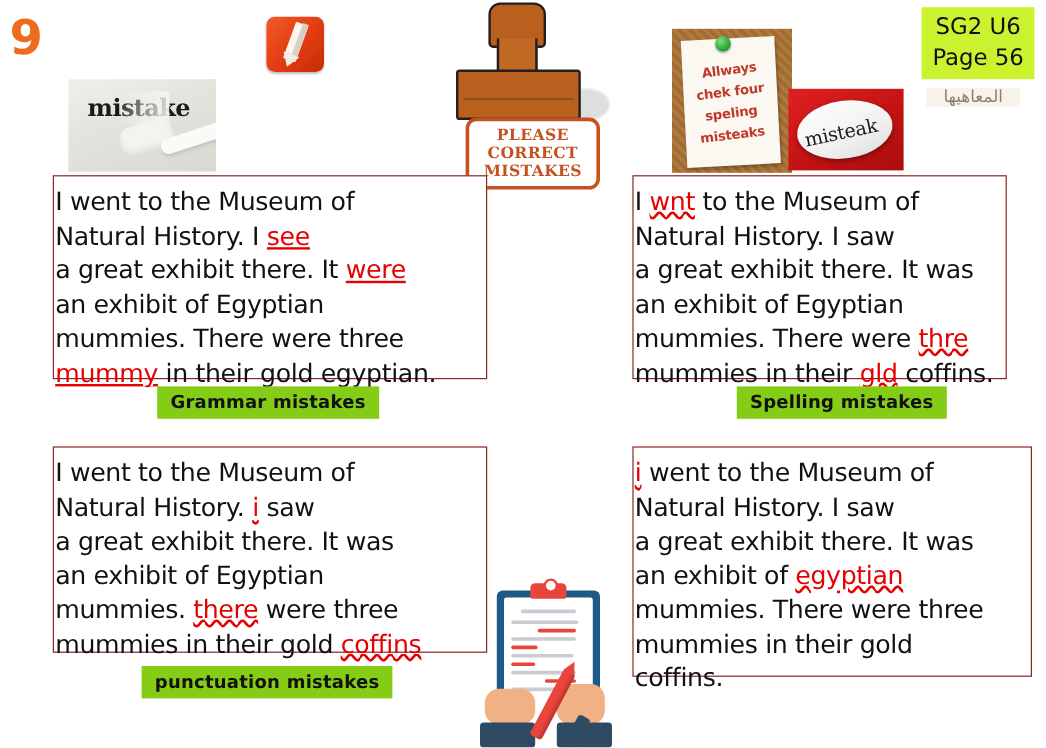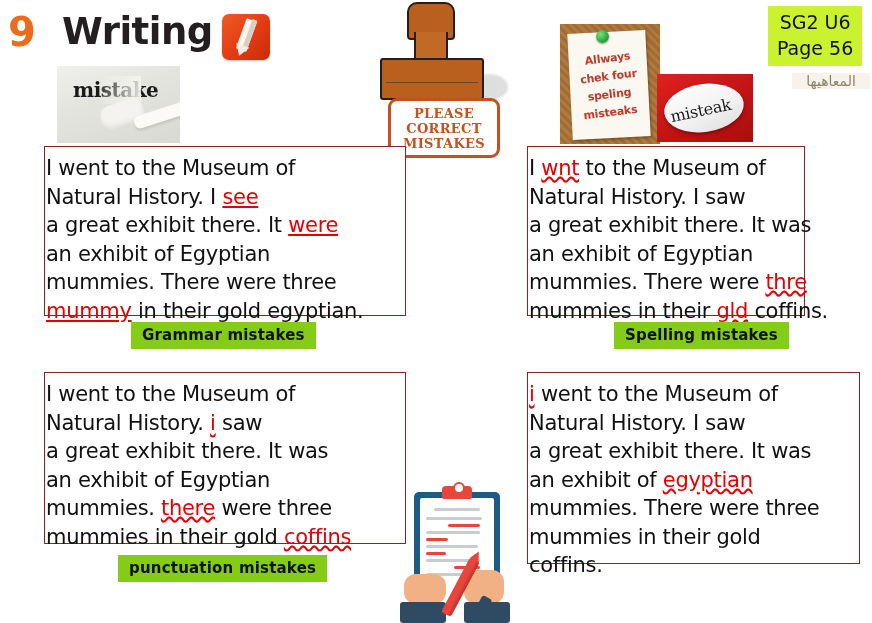--- a/index.html
+++ b/index.html
@@ -268,21 +268,20 @@
     position: absolute;
     left: 772px; top: 73px;
     width: 78px;
     text-align: center;
     font-family: "DejaVu Sans", sans-serif;
     font-size: 14px;
     color: #7a6a52;
     direction: rtl;
     background: #f6f2e8;
     opacity: 0.85;
-    margin-left: 20px;
   }
 
   
   .tbox {
     position: absolute;
     border: 1.5px solid #8b2323;
     background: #ffffff;
     box-sizing: border-box;
     padding: 7px 10px 6px 1px;
   }
@@ -303,21 +302,21 @@
   }
   .err-sq {
     color: #e60000;
     text-decoration: underline;
     text-decoration-style: wavy;
     text-decoration-color: #e60000;
     text-underline-offset: 1px;
   }
 
   #box1 { left: 44px;  top: 146px; width: 362px; height: 170px; }
-  #box2 { left: 527px; top: 146px; width: 278px; height: 170px; }
+  #box2 { left: 527px; top: 146px; width: 312px; height: 170px; }
   #box3 { left: 44px;  top: 372px; width: 362px; height: 172px; }
   #box4 { left: 527px; top: 372px; width: 333px; height: 192px; }
 
   
   .glabel {
     position: absolute;
     background: #84cc16;
     font-family: "DejaVu Sans", sans-serif;
     font-size: 15px;
     font-weight: bold;
@@ -412,21 +411,20 @@
     transform: rotate(28deg);
     z-index: 5;
   }
 </style>
 </head>
 <body>
 
 <div class="page">
 
   <div class="hdr-num">9</div>
-  <div class="hdr-title">Writing</div>
 
   <div class="pencil-icon">
     <div class="shaft"></div>
       <div class="shade"></div>
       <div class="tip"></div>
   </div>
 
   <div class="photo-mistake">
     <div class="word">mistake</div>
     <div class="fade"></div>

